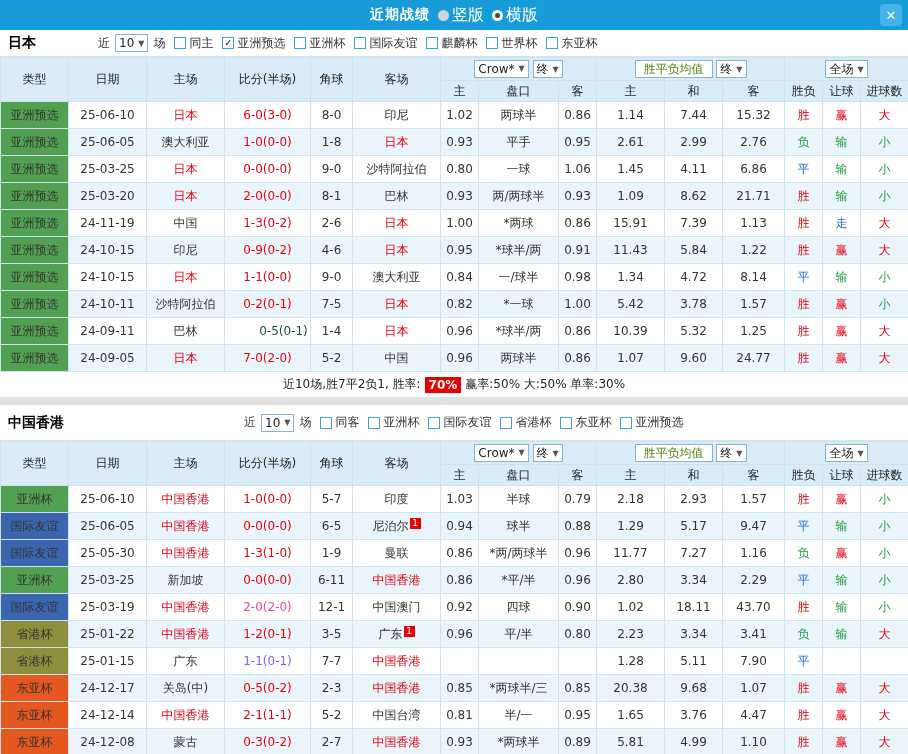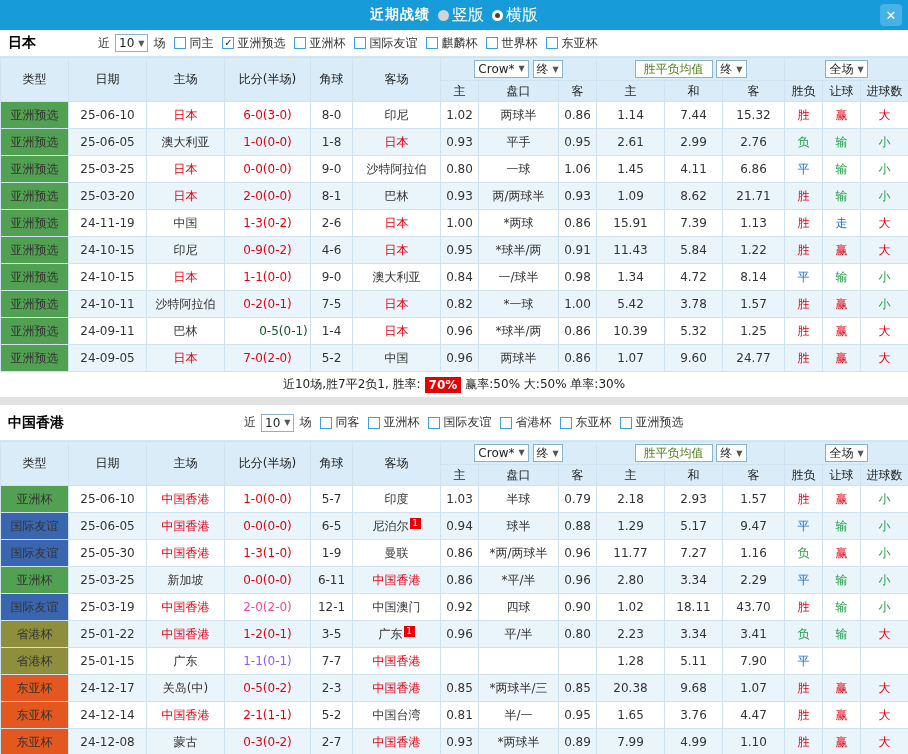--- a/index.html
+++ b/index.html
@@ -620,21 +620,21 @@
       <tr>
         <td class="type-cell" style="background: rgb(228, 87, 30);">东亚杯</td>
         <td>24-12-08</td>
         <td>蒙古</td>
         <td style="color: rgb(230, 0, 18);">0-3(0-2)</td>
         <td>2-7</td>
         <td style="color: rgb(230, 0, 18);">中国香港</td>
         <td>0.93</td>
         <td>*两球半</td>
         <td>0.89</td>
-        <td>7.99</td>
+        <td>5.81</td>
         <td>4.99</td>
         <td>1.10</td>
         <td style="color: rgb(230, 0, 18);">胜</td>
         <td style="color: rgb(230, 0, 18);">赢</td>
         <td style="color: rgb(230, 0, 18);">大</td>
       </tr>
     </tbody>
 </table>
 
 </body></html>

